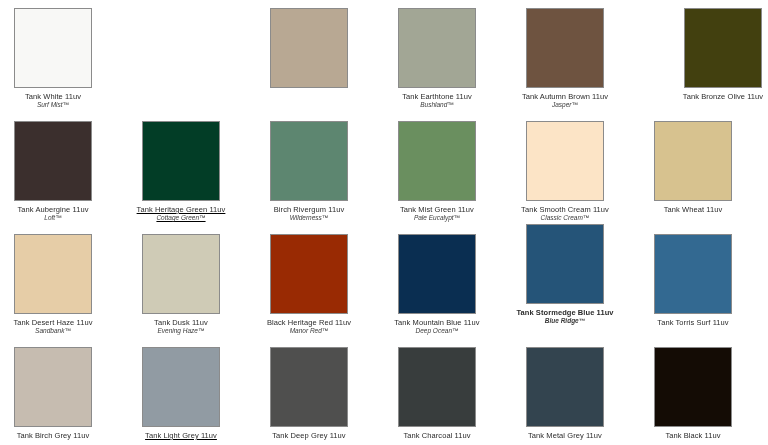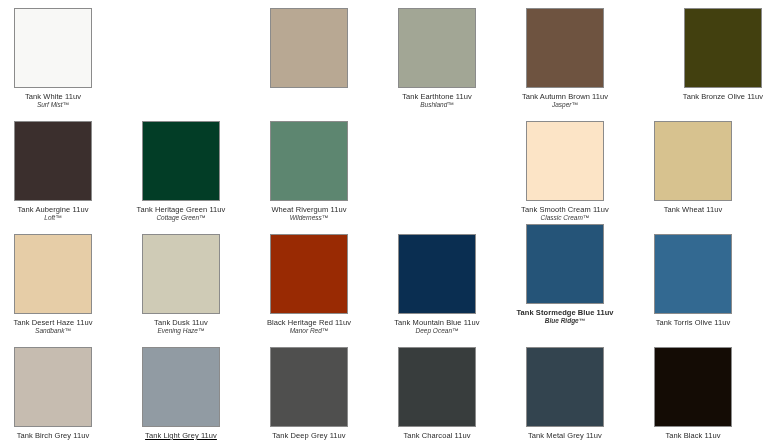--- a/index.html
+++ b/index.html
@@ -95,32 +95,39 @@
         <div class="swatch-name">Tank Bronze Olive 11uv</div>
       </div>
     </div>
     <div class="swatch-cell" style="left: -11px; top: 121px;">
       <div class="swatch-chip" title="Tank Aubergine 11uv" style="background: rgb(59, 47, 45);"></div>
       <div class="swatch-labels">
         <div class="swatch-name">Tank Aubergine 11uv</div>
         <div class="swatch-alt">Loft™</div>
       </div>
     </div>
-    <div class="swatch-cell" style="left: 117px; top: 121px;">
+    <div class="swatch-cell" style="left: 117px; top: 121px; text-decoration: underline;">
       <div class="swatch-chip" title="Tank Heritage Green 11uv" style="background: rgb(2, 61, 38);"></div>
       <div class="swatch-labels">
         <div class="swatch-name">Tank Heritage Green 11uv</div>
         <div class="swatch-alt">Cottage Green™</div>
       </div>
     </div>
     <div class="swatch-cell" style="left: 245px; top: 121px;">
       <div class="swatch-chip" title="Tank Rivergum 11uv" style="background: rgb(93, 134, 112);"></div>
       <div class="swatch-labels">
-        <div class="swatch-name">Wheat Rivergum 11uv</div>
+        <div class="swatch-name">Birch Rivergum 11uv</div>
         <div class="swatch-alt">Wilderness™</div>
+      </div>
+    </div>
+    <div class="swatch-cell" style="left: 373px; top: 121px;">
+      <div class="swatch-chip" title="Tank Mist Green 11uv" style="background: rgb(106, 143, 95);"></div>
+      <div class="swatch-labels">
+        <div class="swatch-name">Tank Mist Green 11uv</div>
+        <div class="swatch-alt">Pale Eucalypt™</div>
       </div>
     </div>
     <div class="swatch-cell" style="left: 501px; top: 121px;">
       <div class="swatch-chip" title="Tank Smooth Cream 11uv" style="background: rgb(252, 228, 198);"></div>
       <div class="swatch-labels">
         <div class="swatch-name">Tank Smooth Cream 11uv</div>
         <div class="swatch-alt">Classic Cream™</div>
       </div>
     </div>
     <div class="swatch-cell" style="left: 629px; top: 121px;">
@@ -160,21 +167,21 @@
     <div class="swatch-cell" style="left: 501px; top: 224px; font-weight: bold;">
       <div class="swatch-chip" title="Tank Stormedge Blue 11uv" style="background: rgb(37, 84, 120);"></div>
       <div class="swatch-labels">
         <div class="swatch-name">Tank Stormedge Blue 11uv</div>
         <div class="swatch-alt">Blue Ridge™</div>
       </div>
     </div>
     <div class="swatch-cell" style="left: 629px; top: 234px;">
       <div class="swatch-chip" title="Tank Torris Blue 11uv" style="background: rgb(51, 105, 145);"></div>
       <div class="swatch-labels">
-        <div class="swatch-name">Tank Torris Olive 11uv</div>
+        <div class="swatch-name">Tank Torris Surf 11uv</div>
       </div>
     </div>
     <div class="swatch-cell" style="left: -11px; top: 347px;">
       <div class="swatch-chip" title="Tank Birch Grey 11uv" style="background: rgb(198, 188, 176);"></div>
       <div class="swatch-labels">
         <div class="swatch-name">Tank Birch Grey 11uv</div>
       </div>
     </div>
     <div class="swatch-cell" style="left: 117px; top: 347px; text-decoration: underline;">
       <div class="swatch-chip" title="Tank Light Grey 11uv" style="background: rgb(145, 155, 163);"></div>

